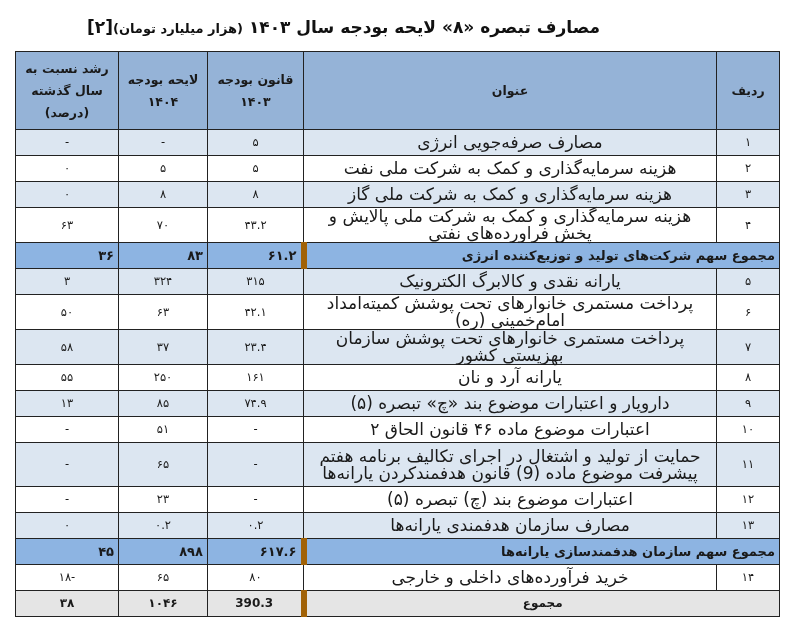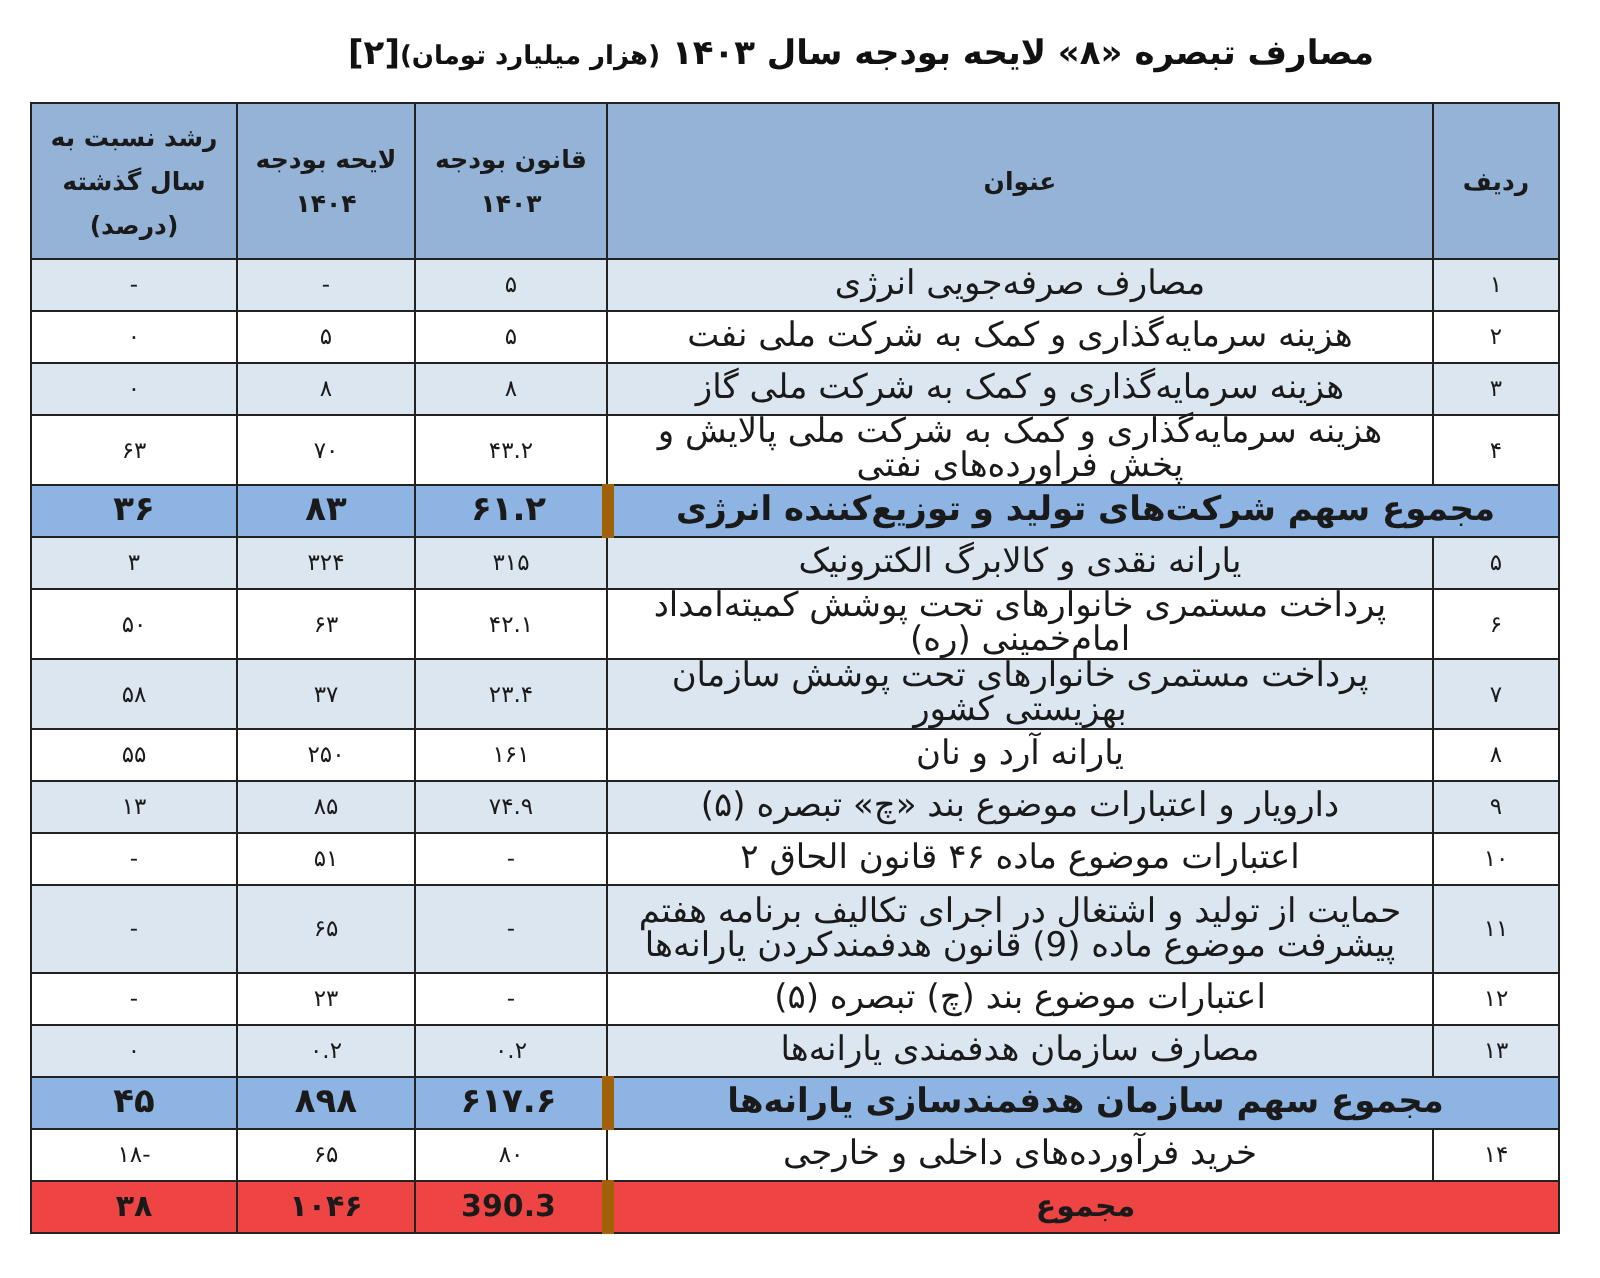--- a/index.html
+++ b/index.html
@@ -3,21 +3,21 @@
   <meta charset="utf-8">
   <style>
     html, body { margin: 0; padding: 0; background: #ffffff; }
     body {
       width: 800px; height: 639px; overflow: hidden;
       font-family: "DejaVu Sans", sans-serif;
       color: #1a1a1a;
     }
     .title {
       position: absolute; left: 0; top: 17px; width: 687px;
-      text-align: right; direction: rtl;
+      text-align: center; direction: rtl;
       font-size: 17px; font-weight: bold; color: #111;
     }
     .title .unit { font-size: 13px; font-weight: bold; }
     .tbl-wrap { position: absolute; left: 15px; top: 51px; width: 764px; }
     table {
       width: 764px; border-collapse: collapse; direction: rtl;
       table-layout: fixed;
     }
     td, th {
       border: 1px solid #222;
@@ -29,22 +29,22 @@
       background: #95b3d7; font-weight: bold; font-size: 12.5px;
       height: 77px; line-height: 22px;
     }
     col.c-idx { width: 63px; }
     col.c-title { width: 413px; }
     col.c-law { width: 96px; }
     col.c-bill { width: 89px; }
     col.c-growth { width: 103px; }
     tr.r-light td { background: #dce6f1; }
     tr.r-white td { background: #ffffff; }
-    tr.r-sum td { background: #8db4e2; font-weight: bold; font-size: 17px; }
-    tr.r-total td { background: #ef4444; font-weight: bold; font-size: 15px; }
+    tr.r-sum td { background: #8db4e2; font-weight: bold; font-size: 13px; text-align: right; }
+    tr.r-total td { background: #e5e5e5; font-weight: bold; font-size: 12px; }
     tr td { height: 25px; }
     tr.r-tall td { height: 43px; }
     td.title-cell { font-size: 17px; }
     tr.r-sum td, tr.r-total td { border-top: 1.5px solid #222; }
     tr.r-sum td.sum-label, tr.r-total td.sum-label { border-left: 6px solid #a16207; }
   </style>
 </head>
 <body>
 
 <div class="title">

